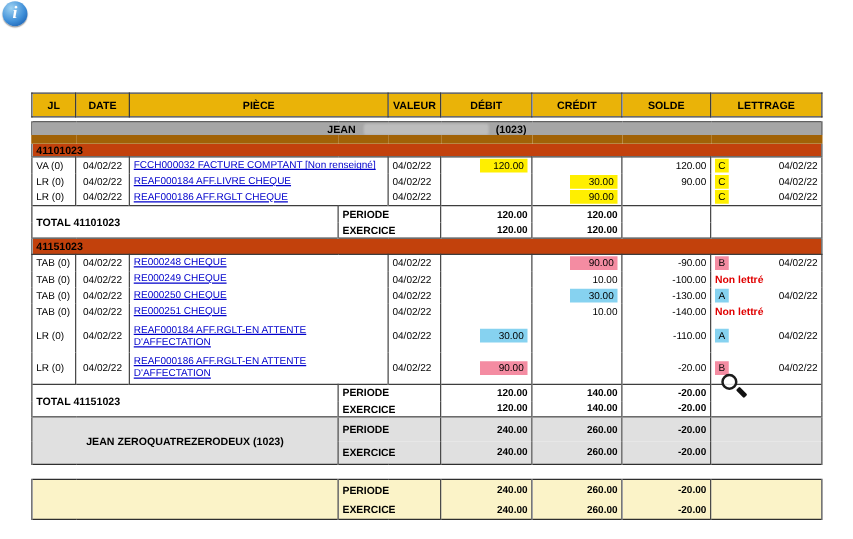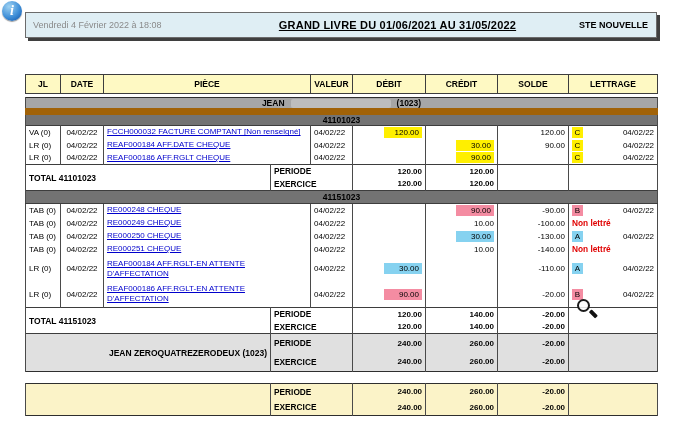--- a/index.html
+++ b/index.html
@@ -19,29 +19,29 @@
   .tb-title { flex:1; text-align:center; font-weight:bold; text-decoration:underline; font-size:11px; color:#000; letter-spacing:.2px; }
   .tb-company { font-weight:bold; font-size:9px; padding-right:8px; }
 
   .edition-note { position:absolute; left:25px; top:45px; width:634px; font-size:8.6px; line-height:11px; color:#111; }
 
   
   table { border-collapse:collapse; table-layout:fixed; }
   td { font-size:8px; height:13px; padding:0 3px; vertical-align:middle; overflow:hidden; white-space:nowrap; }
 
   .cols-table { position:absolute; left:25px; top:74px; width:632px; }
-  .cols-table td { background:#fef9c3; border:1px solid #3d3d3d; font-weight:bold; font-size:8.5px;
+  .cols-table td { background:#eab308; border:1px solid #3d3d3d; font-weight:bold; font-size:8.5px;
     text-align:center; height:19px; }
 
   .main-table { position:absolute; left:25px; top:97px; width:632px; border:1px solid #2e2e2e; }
   .main-table td { border-left:1px solid #4a4a4a; border-right:1px solid #4a4a4a; }
   .band td { background:#a6a6a6; border-bottom:7px solid #a16207; font-weight:bold; font-size:8.5px; }
   .band-inner { display:flex; justify-content:center; align-items:center; gap:6px; }
   .redact { width:100px; height:9px; background:#bdbdbd; border-radius:2px; filter:blur(.7px); }
-  .subhead td { text-align:center; font-weight:bold; font-size:8.5px; background:#737373; }
+  .subhead td { text-align:left; font-weight:bold; font-size:8.5px; background:#c2410c; }
   .rule td { border-top:1px solid #3d3d3d; }
   .jl { text-align:left; }
   .dt { text-align:center; }
   .pc { white-space:pre-line; line-height:10px; }
   .lnk { color:#0000cc; text-decoration:underline; cursor:pointer; }
   .vl { text-align:left; }
   .num { text-align:right;margin-top:12px; }
   .r2 td { height:26px; }
   .hl { display:inline-block; padding:1px 3px 1px 6px; min-width:38px; text-align:right; }
   .hl-y { background:#ffef00; }
@@ -50,44 +50,39 @@
   .lwrap { display:flex; justify-content:space-between; align-items:center; }
   .badge { display:inline-block; width:11px; height:11px; line-height:11px; text-align:center; font-size:8px; }
   .b-y { background:#ffef00; }
   .b-p { background:#f48ca2; }
   .b-b { background:#86d2f0; }
   .nonlet { color:#e00000; font-weight:bold; font-size:8.3px; }
   .tlabel { text-align:left; font-weight:bold; font-size:8.5px; padding-right:10px; }
   .plabel { text-align:left; font-weight:bold; font-size:8.3px; }
   .bnum { font-weight:bold; }
   .acct td { background:#e0e0e0; height:19px; }
-  .acct .alabel { text-align:right; font-weight:bold; font-size:8.5px; }
+  .acct .alabel { text-align:center; font-weight:bold; font-size:8.5px; }
 
   .grand-table { position:absolute; left:25px; top:383px; width:632px; border:1px solid #2e2e2e; }
   .grand-table td { background:#fbf3c8; border-left:1px solid #4a4a4a; border-right:1px solid #4a4a4a; height:16px; }
 
   
   .magnifier { position:absolute; left:577px; top:299px; width:26px; height:26px; pointer-events:none; }
   .mag-circle { position:absolute; left:0; top:0; width:13px; height:13px; border:2px solid #1c1c1c;
     border-radius:50%; background:rgba(255,255,255,.85); }
   .mag-handle { position:absolute; left:12px; top:13px; width:9px; height:3.5px; background:#111;
     border-radius:1px; transform:rotate(45deg); }
 </style>
 </head>
 <body>
 
 <div class="page">
 
   <div class="info-icon">i</div>
 
-  <div class="titlebar">
-    <div class="tb-date">Vendredi 4 Février 2022 à 18:08</div>
-    <div class="tb-title">GRAND LIVRE DU 01/06/2021  AU  31/05/2022</div>
-    <div class="tb-company">STE NOUVELLE</div>
-  </div>
 
 
   <table class="cols-table">
     <colgroup>
         <col style="width:35px">
         <col style="width:43px">
         <col style="width:207px">
         <col style="width:42px">
         <col style="width:73px">
         <col style="width:72px">
@@ -147,21 +142,21 @@
       <td>
             <div class="lwrap">
               <span class="badge b-y">C</span>
               <span>04/02/22</span>
             </div>
           </td>
     </tr>
     <tr>
       <td class="jl">LR (0)</td>
       <td class="dt">04/02/22</td>
-      <td class="pc" colspan="2"><span class="lnk">REAF000184 AFF.DATE CHEQUE</span></td>
+      <td class="pc" colspan="2"><span class="lnk">REAF000184 AFF.LIVRE CHEQUE</span></td>
       <td class="vl">04/02/22</td>
       <td class="num"></td>
       <td class="num"><span class="hl hl-y">30.00</span></td>
       <td class="num">90.00</td>
       <td>
             <div class="lwrap">
               <span class="badge b-y">C</span>
               <span>04/02/22</span>
             </div>
           </td>

